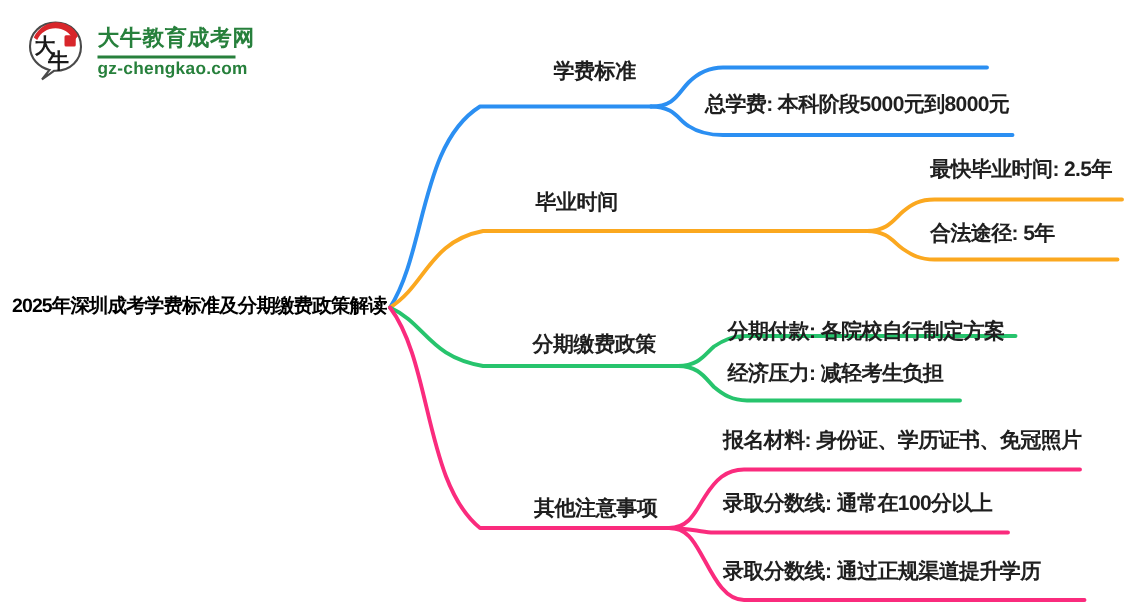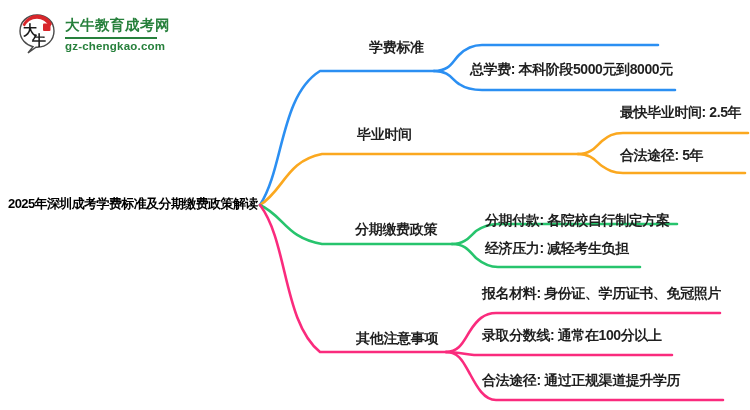--- a/index.html
+++ b/index.html
@@ -134,15 +134,15 @@
   <div class="node leaf-label" style="left:620px; top:104px;">最快毕业时间: 2.5年</div>
   <div class="node leaf-label" style="left:620px; top:147px;">合法途径: 5年</div>
 
   <div class="node branch-label" style="left:355px; top:221px;">分期缴费政策</div>
   <div class="node leaf-label" style="left:485px; top:196px;margin-top:16px;">分期付款: 各院校自行制定方案</div>
   <div class="node leaf-label" style="left:485px; top:240px;">经济压力: 减轻考生负担</div>
 
   <div class="node leaf-label" style="left:482px; top:285px;">报名材料: 身份证、学历证书、免冠照片</div>
   <div class="node branch-label" style="left:356px; top:330px;">其他注意事项</div>
   <div class="node leaf-label" style="left:482px; top:327px;">录取分数线: 通常在100分以上</div>
-  <div class="node leaf-label" style="left:482px; top:372px;">合法途径: 通过正规渠道提升学历</div>
+  <div class="node leaf-label" style="left:482px; top:372px;">录取分数线: 通过正规渠道提升学历</div>
 
 </div>
 
 </body></html>

